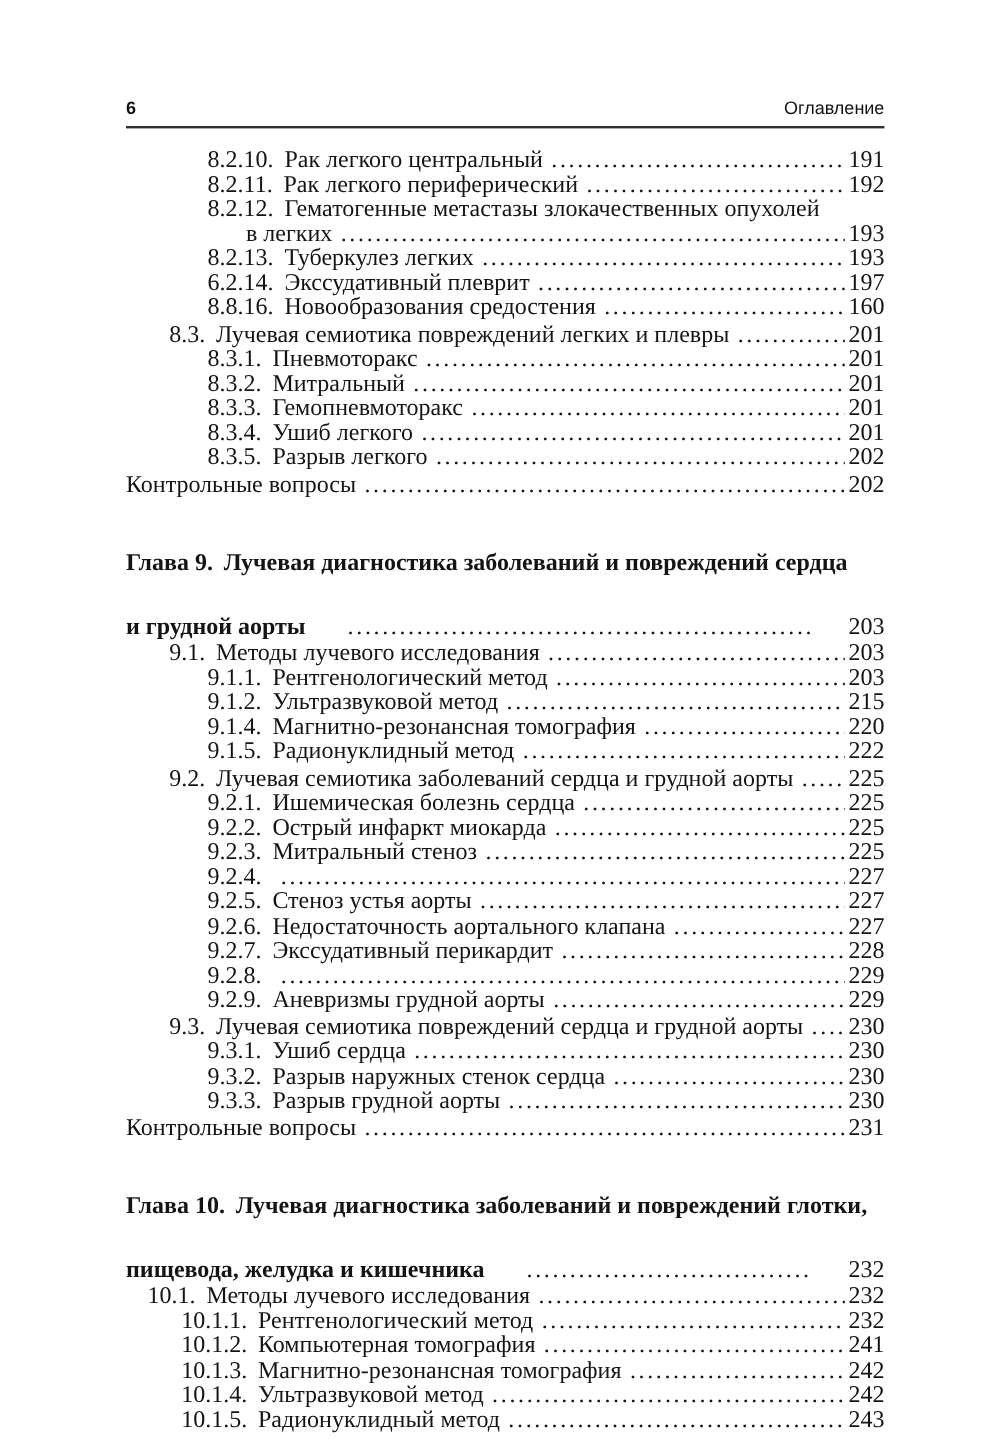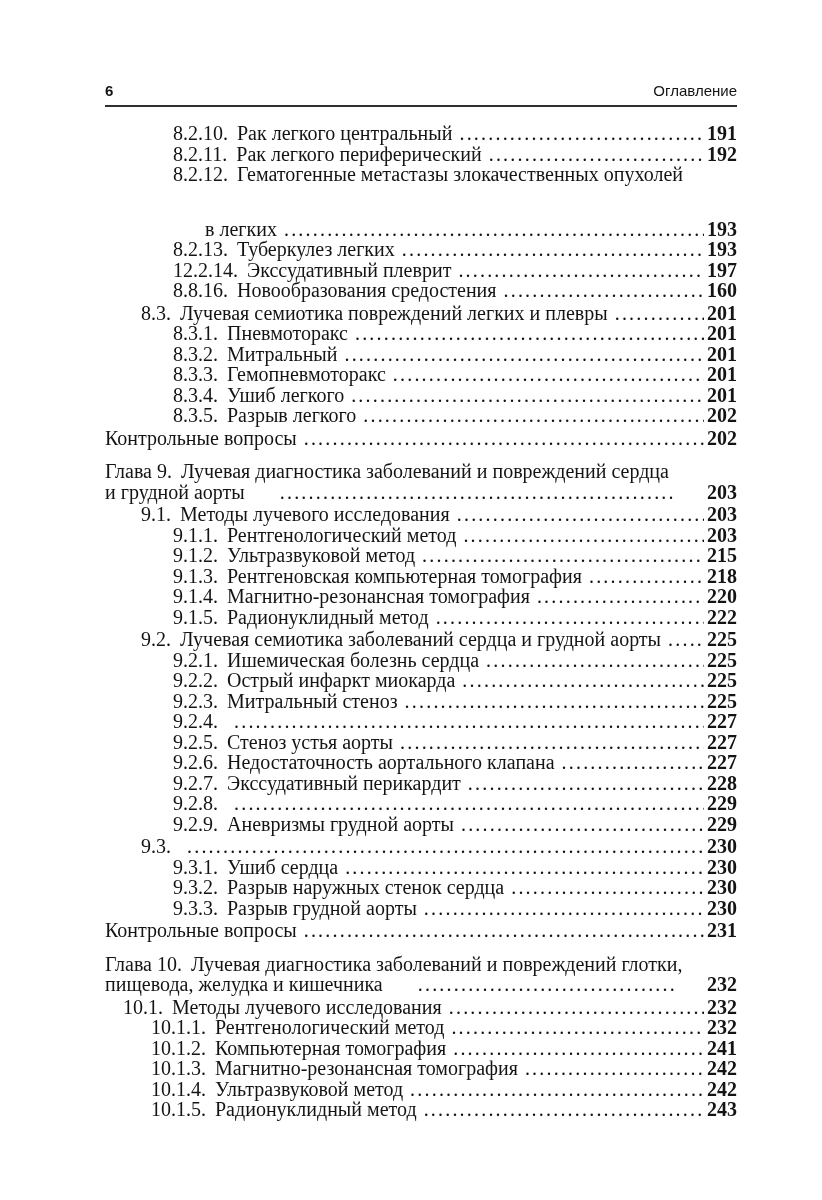--- a/index.html
+++ b/index.html
@@ -25,33 +25,33 @@
 
   
   .toc{margin-top:16px;font-size:20px;line-height:20.5px;}
   .entry{padding-left:0;}
   .entry.l1{padding-left:36px;margin-top:2px;}
   .entry.l2{padding-left:68px;}
   .entry.l1w{padding-left:18px;margin-top:2px;}
   .entry.l2w{padding-left:46px;}
   .entry.plain{margin-top:2px;}
   .entry.chapter{margin-top:13px;margin-bottom:2px;}
-  .l2 .line.cont{padding-left:32px;margin-top:34px;}
+  .l2 .line.cont{padding-left:32px;}
   .chapter .line.cont{padding-left:0;gap:28px;}
 
   .line{display:flex;align-items:baseline;}
   .num{flex:0 0 auto;margin-right:9px;white-space:nowrap;}
   .text{flex:0 1 auto;white-space:nowrap;}
-  .chapter .num,.chapter .text{font-weight:400;}
+  .chapter .num,.chapter .text{font-weight:700;margin-top:32px;}
   .dots{flex:1 1 auto;overflow:hidden;white-space:nowrap;margin:0 3px 0 7px;height:20.5px;}
   .dots::after{
     content:"....................................................................................................................................................................";
     letter-spacing:2.2px;
   }
-  .page-num{flex:0 0 auto;min-width:30px;text-align:right;white-space:nowrap;font-weight:bold;}
+  .page-num{flex:0 0 auto;min-width:30px;text-align:right;white-space:nowrap;}
 </style>
 </head>
 <body>
 
 <div class="sheet">
   <div class="content">
 
     <div class="running-header">
       <span class="folio">6</span>
       <span class="running-title">Оглавление</span>
@@ -88,21 +88,21 @@
         <div class="entry l2">
           <div class="line">
             <span class="num">8.2.13.</span>
             <span class="text">Туберкулез легких</span>
             <span class="dots"></span>
             <span class="page-num">193</span>
           </div>
         </div>
         <div class="entry l2">
           <div class="line">
-            <span class="num">12.2.14.</span>
+            <span class="num">6.2.14.</span>
             <span class="text">Экссудативный плеврит</span>
             <span class="dots"></span>
             <span class="page-num">197</span>
           </div>
         </div>
         <div class="entry l2">
           <div class="line">
             <span class="num">8.8.16.</span>
             <span class="text">Новообразования средостения</span>
             <span class="dots"></span>
@@ -194,28 +194,20 @@
         <div class="entry l2">
           <div class="line">
             <span class="num">9.1.2.</span>
             <span class="text">Ультразвуковой метод</span>
             <span class="dots"></span>
             <span class="page-num">215</span>
           </div>
         </div>
         <div class="entry l2">
           <div class="line">
-            <span class="num">9.1.3.</span>
-            <span class="text">Рентгеновская компьютерная томография</span>
-            <span class="dots"></span>
-            <span class="page-num">218</span>
-          </div>
-        </div>
-        <div class="entry l2">
-          <div class="line">
             <span class="num">9.1.4.</span>
             <span class="text">Магнитно-резонансная томография</span>
             <span class="dots"></span>
             <span class="page-num">220</span>
           </div>
         </div>
         <div class="entry l2">
           <div class="line">
             <span class="num">9.1.5.</span>
             <span class="text">Радионуклидный метод</span>
@@ -297,20 +289,21 @@
           <div class="line">
             <span class="num">9.2.9.</span>
             <span class="text">Аневризмы грудной аорты</span>
             <span class="dots"></span>
             <span class="page-num">229</span>
           </div>
         </div>
         <div class="entry l1">
           <div class="line">
             <span class="num">9.3.</span>
+            <span class="text">Лучевая семиотика повреждений сердца и грудной аорты</span>
             <span class="dots"></span>
             <span class="page-num">230</span>
           </div>
         </div>
         <div class="entry l2">
           <div class="line">
             <span class="num">9.3.1.</span>
             <span class="text">Ушиб сердца</span>
             <span class="dots"></span>
             <span class="page-num">230</span>

